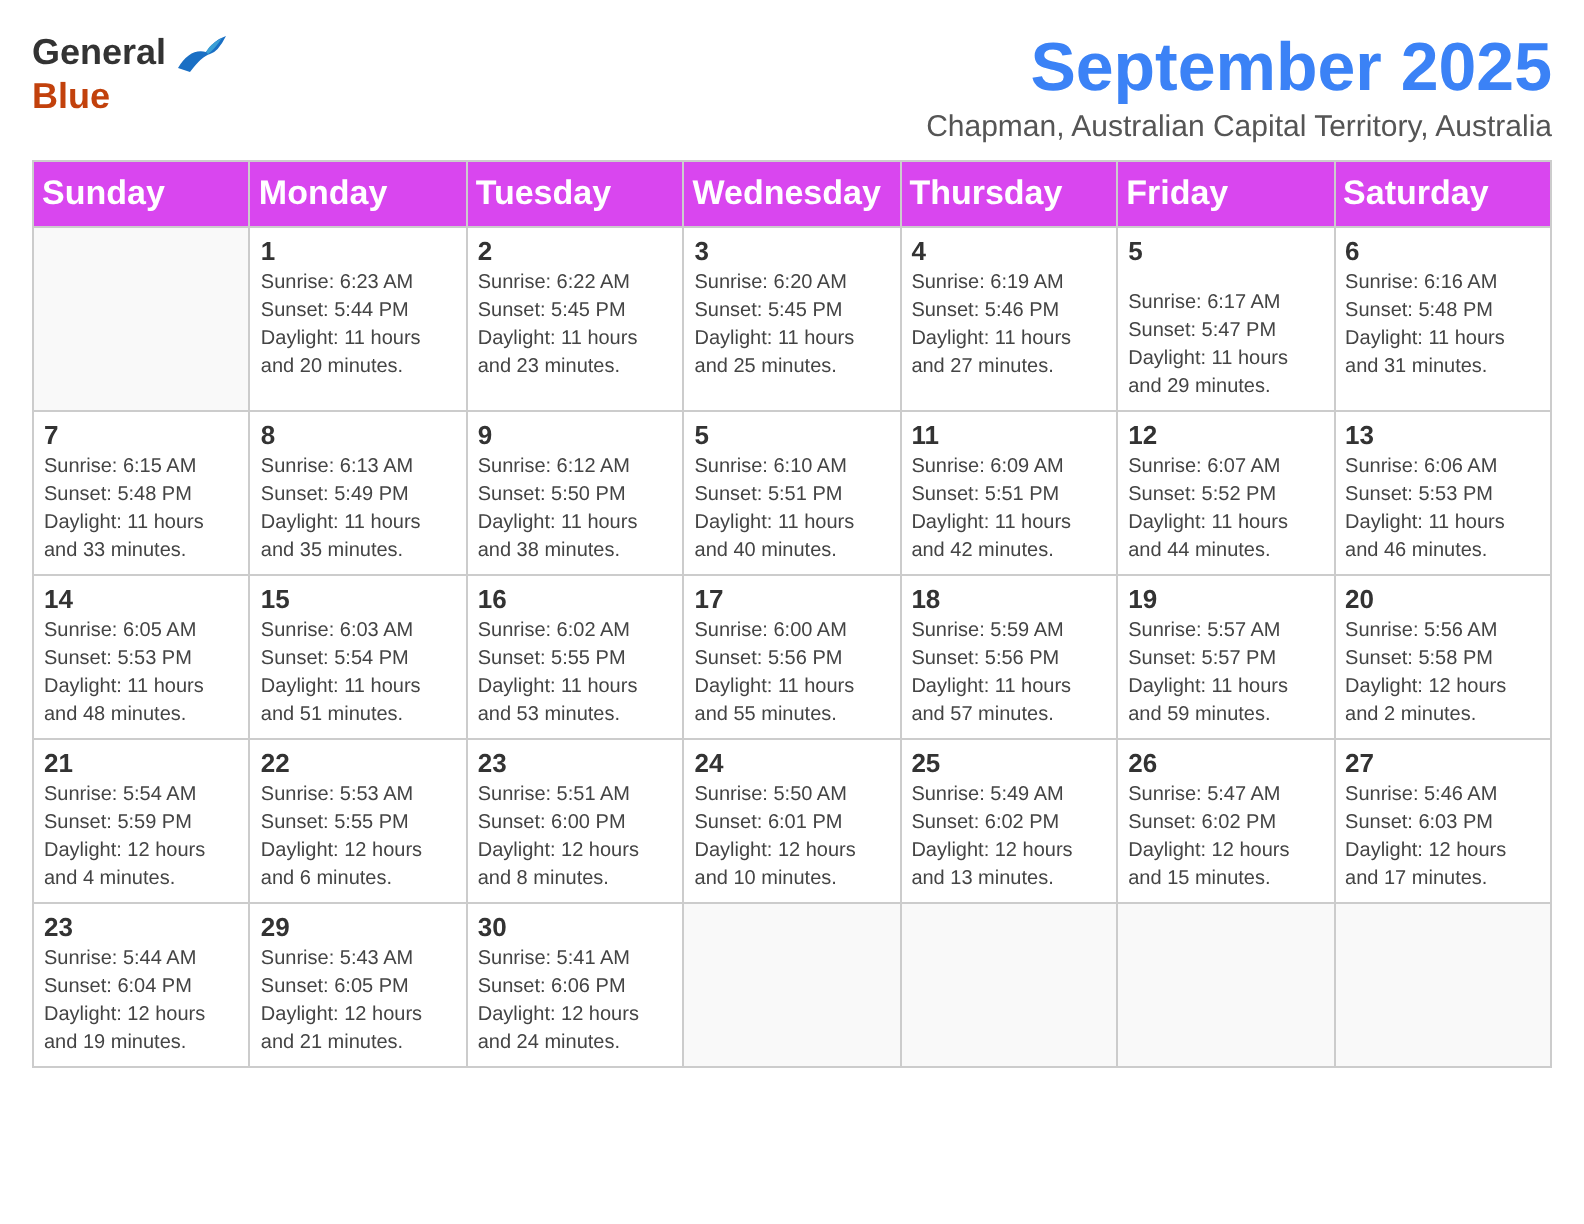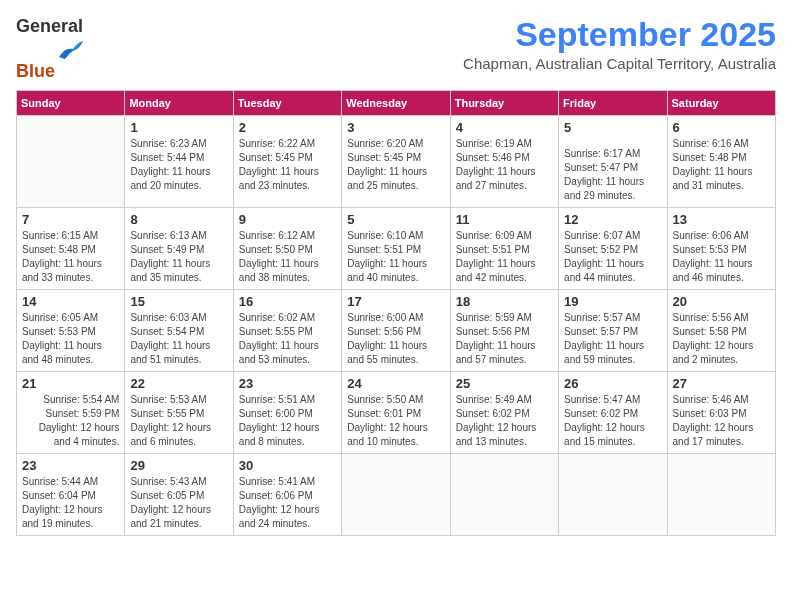--- a/index.html
+++ b/index.html
@@ -16,23 +16,22 @@
       justify-content: space-between;
       margin-bottom: 4px;
     }
     .logo {
       display: flex;
       flex-direction: column;
       align-items: flex-start;
     }
     .logo-text {
       display: flex;
-      align-items: flex-end;
+      align-items: flex-start;
       gap: 2px;
-      flex-direction: column;
     }
     .logo-general {
       font-size: 18px;
       font-weight: bold;
       color: #333;
     }
     .logo-blue {
       font-size: 18px;
       font-weight: bold;
       color: #c2410c;
@@ -54,23 +53,23 @@
       font-size: 15px;
       color: #555;
       margin-top: 2px;
     }
     .calendar {
       width: 100%;
       border-collapse: collapse;
       margin-top: 8px;
     }
     .calendar th {
-      background: #be185d;
+      background: #d946ef;
       color: #fff;
-      font-size: 11px;
+      font-size: 17px;
       font-weight: bold;
       padding: 6px 4px;
       text-align: left;
       border: 1px solid #ccc;
     }
     .calendar td {
       border: 1px solid #ccc;
       vertical-align: top;
       padding: 4px 5px;
       width: 108px;
@@ -271,21 +270,21 @@
           <span class="day-num">20</span>
           <div class="day-info" style="white-space: pre-line;">Sunrise: 5:56 AM
 Sunset: 5:58 PM
 Daylight: 12 hours
 and 2 minutes.</div>
         </td>
       </tr>
       <tr>
         <td>
           <span class="day-num">21</span>
-          <div class="day-info" style="white-space: pre-line; text-align: right;">Sunrise: 5:54 AM
+          <div class="day-info" style="white-space: pre-line;">Sunrise: 5:54 AM
 Sunset: 5:59 PM
 Daylight: 12 hours
 and 4 minutes.</div>
         </td>
         <td>
           <span class="day-num">22</span>
           <div class="day-info" style="white-space: pre-line;">Sunrise: 5:53 AM
 Sunset: 5:55 PM
 Daylight: 12 hours
 and 6 minutes.</div>

